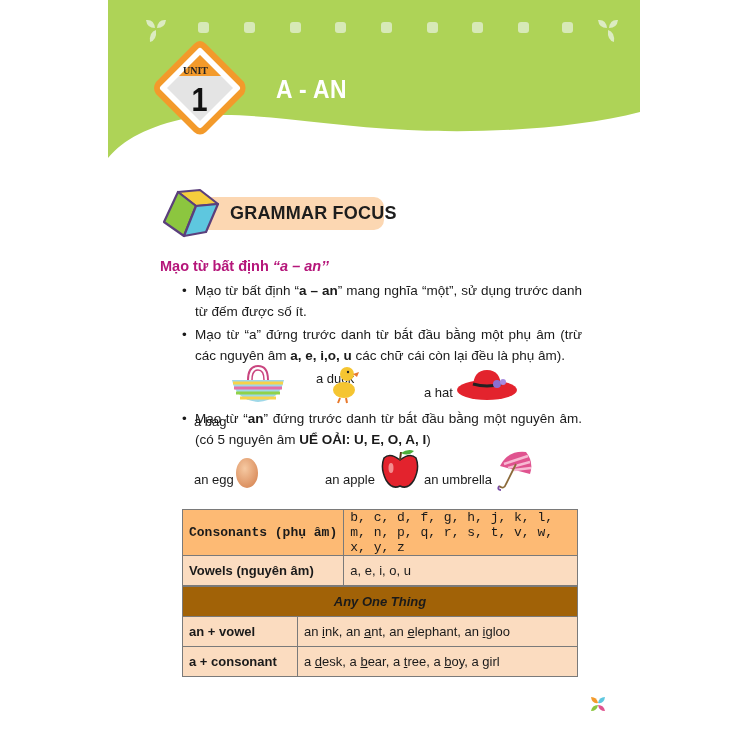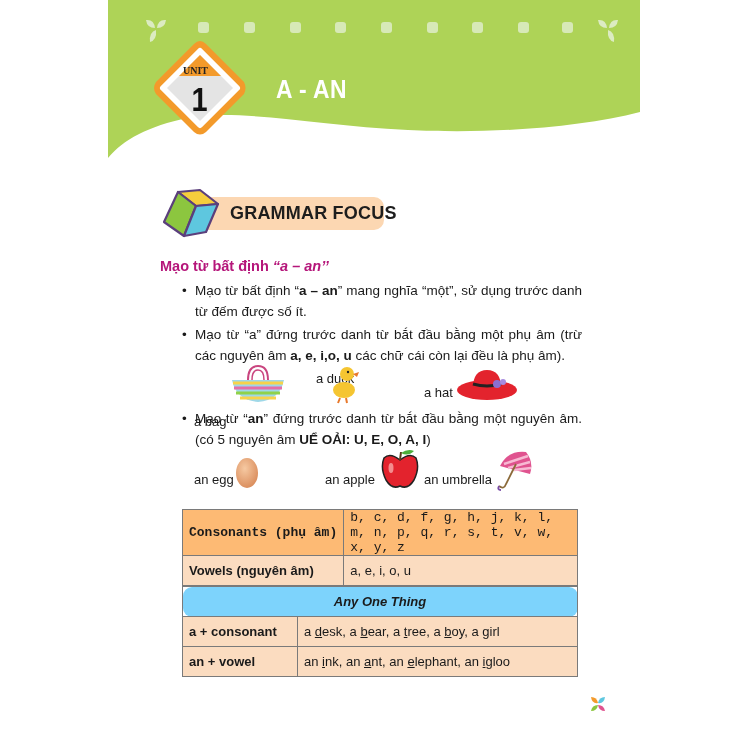--- a/index.html
+++ b/index.html
@@ -54,21 +54,21 @@
   
   table { border-collapse: collapse; position: absolute; font-size: 13px; }
   .t1 { left: 182px; top: 509px; width: 396px; }
   .t1 td { border: 1.5px solid #7a7a7a; padding: 0 6px; height: 29px; }
   .t1 td.lbl { font-weight: bold; width: 124px; white-space: nowrap; }
   .row-blue td { background: #fdba74; font-family: Liberation Mono, monospace; }
   .row-peach td { background: #fbdcc0; }
 
   .t2 { left: 182px; top: 586px; width: 396px; }
   .t2 td { border: 1.5px solid #7a7a7a; padding: 0 6px; height: 29px; }
-  .t2 td.head { background: #7dd3fc; text-align: center; font-weight: bold; font-style: italic; border-radius: 9px; }
+  .t2 td.head { background: #a16207; text-align: center; font-weight: bold; font-style: italic; }
   .t2 td.lbl { font-weight: bold; width: 102px; white-space: nowrap; }
   .t2 .row-peach td { background: #fbdcc0; }
   .u { text-decoration: underline; }
 
   .footer {
     position: absolute; left: 370px; top: 696px; font-family: "Liberation Serif", serif;
     font-size: 12px; color: #6b6b6b;
   }
   .footer .sep { margin: 0 4px 0 6px; }
   .footer .pnum { font-weight: bold; color: #333; font-family: "Liberation Sans", sans-serif; font-size: 11px; }
@@ -206,38 +206,38 @@
     </tr>
   </tbody>
     </table>
 
   <table class="t2">
     <tbody>
         <tr>
       <td class="head" colspan="2">Any One Thing</td>
     </tr>
     <tr class="row-peach">
+      <td class="lbl">an + vowel</td>
+      <td>
+        <span>an </span><span class="u">i</span><span>nk</span>,
+        <span>an </span><span class="u">a</span><span>nt</span>,
+        <span>an </span><span class="u">e</span><span>lephant</span>,
+        <span>an </span><span class="u">i</span><span>gloo</span>
+      </td>
+    </tr>
+    <tr class="row-peach">
       <td class="lbl">a + consonant</td>
       <td>
         <span>a </span><span class="u">d</span><span>esk</span>,
         <span>a </span><span class="u">b</span><span>ear</span>,
         <span>a </span><span class="u">t</span><span>ree</span>,
         <span>a </span><span class="u">b</span><span>oy</span>,
         <span>a </span><span>girl</span>
       </td>
     </tr>
-    <tr class="row-peach">
-      <td class="lbl">an + vowel</td>
-      <td>
-        <span>an </span><span class="u">i</span><span>nk</span>,
-        <span>an </span><span class="u">a</span><span>nt</span>,
-        <span>an </span><span class="u">e</span><span>lephant</span>,
-        <span>an </span><span class="u">i</span><span>gloo</span>
-      </td>
-    </tr>
   </tbody>
     </table>
 
   <svg class="footer-logo" viewBox="0 0 16 16">
     <path d="M1,1 Q7,1 8,7 Q2,8 1,1Z" fill="#f39a2b"></path>
     <path d="M15,1 Q9,1 8,7 Q14,8 15,1Z" fill="#5ec7df"></path>
     <path d="M1,15 Q2,9 8,9 Q7,15 1,15Z" fill="#8cc63f"></path>
     <path d="M15,15 Q14,9 8,9 Q9,15 15,15Z" fill="#e0538f"></path>
   </svg>
 </div>

